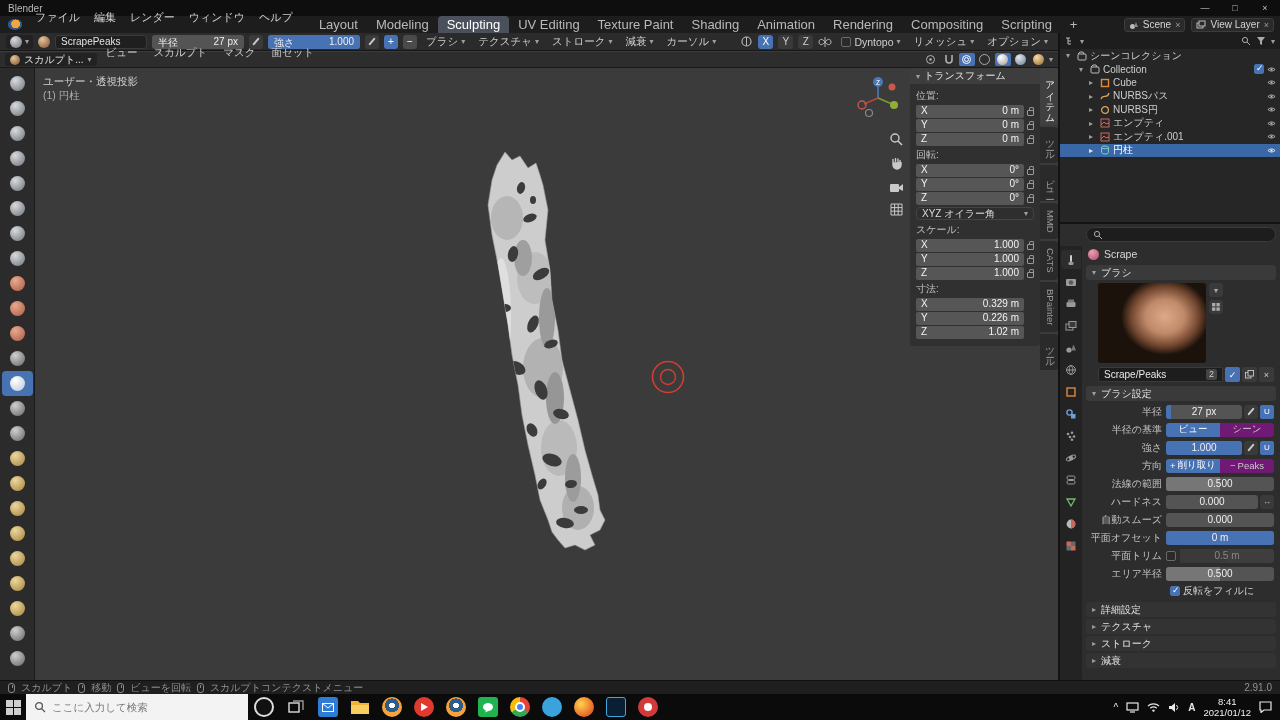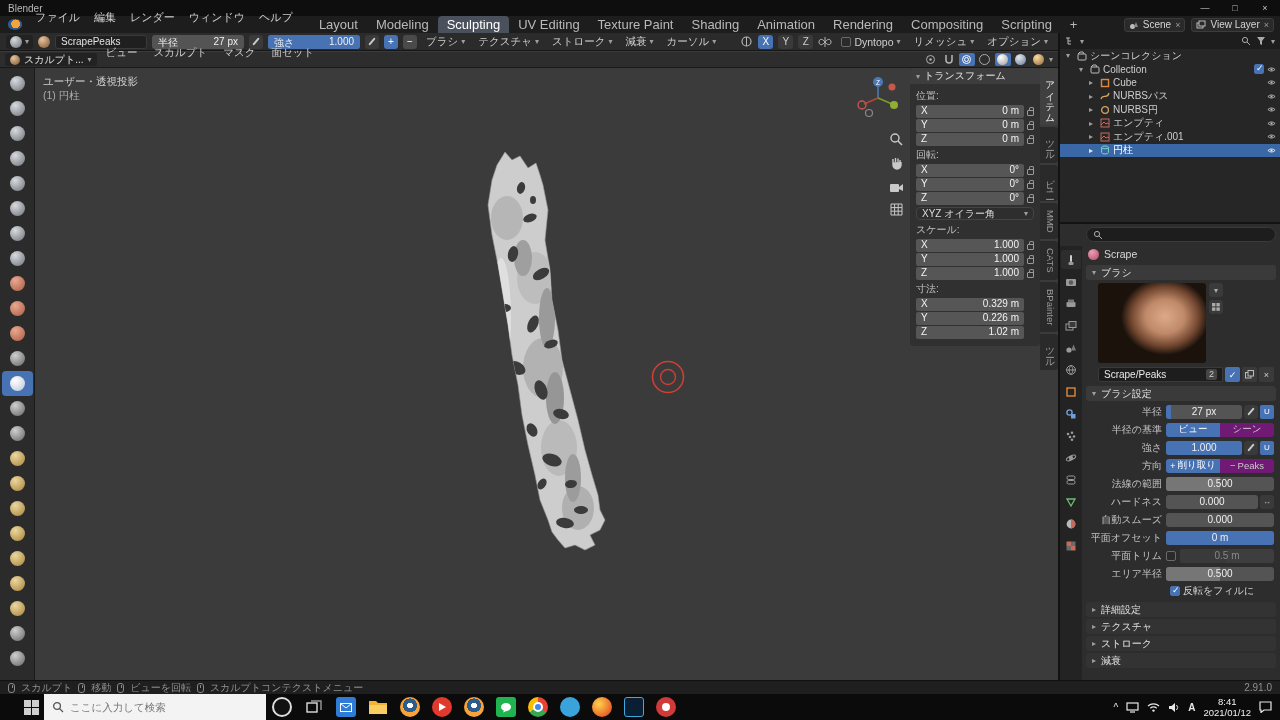--- a/index.html
+++ b/index.html
@@ -140,21 +140,21 @@
   .seg .s.active { background:#4772b3; color:#fff; }
   .chkrow { display:flex; align-items:center; gap:3px; margin:2px 0 4px 84px; font-size:10px; color:#d5d5d5; }
 
   
   #statusbar { left:0; top:680px; width:1280px; height:14px; background:#1f1f1f; border-top:1px solid #111; display:flex; align-items:center; padding:0 8px; gap:6px; color:#909090; font-size:10px; }
   .mouse { width:7px; height:10px; border:1px solid #8a8a8a; border-radius:3px; position:relative; flex:none; }
   .mouse::after { content:""; position:absolute; left:2.5px; top:1px; width:1px; height:3px; background:#8a8a8a; }
   #statusbar .grow { flex:1; }
 
   
-  #taskbar { left:0; top:694px; width:1280px; height:26px; background:#0b0b0b; display:flex; align-items:center;padding-left:18px; }
+  #taskbar { left:0; top:694px; width:1280px; height:26px; background:#0b0b0b; display:flex; align-items:center; }
   .winlogo { width:26px; height:26px; display:flex; align-items:center; justify-content:center; }
   .winlogo .g { display:grid; grid-template-columns:7px 7px; grid-template-rows:7px 7px; gap:1px; }
   .winlogo .g div { background:#cfcfcf; }
   #tsearch { width:222px; height:26px; background:#f3f3f3; display:flex; align-items:center; gap:6px; padding:0 8px; }
   #tsearch input { flex:1; border:none; outline:none; background:transparent; font-size:10.5px; color:#444; font-family:inherit; }
   .tapp { width:32px; height:26px; display:flex; align-items:center; justify-content:center; }
   .tappico { width:20px; height:20px; border-radius:3px; }
   #taskbar .grow { flex:1; }
   #tray { display:flex; align-items:center; gap:8px; padding-right:8px; color:#e8e8e8; }
   #clock { text-align:center; font-size:9.5px; line-height:11px; color:#f0f0f0; }

